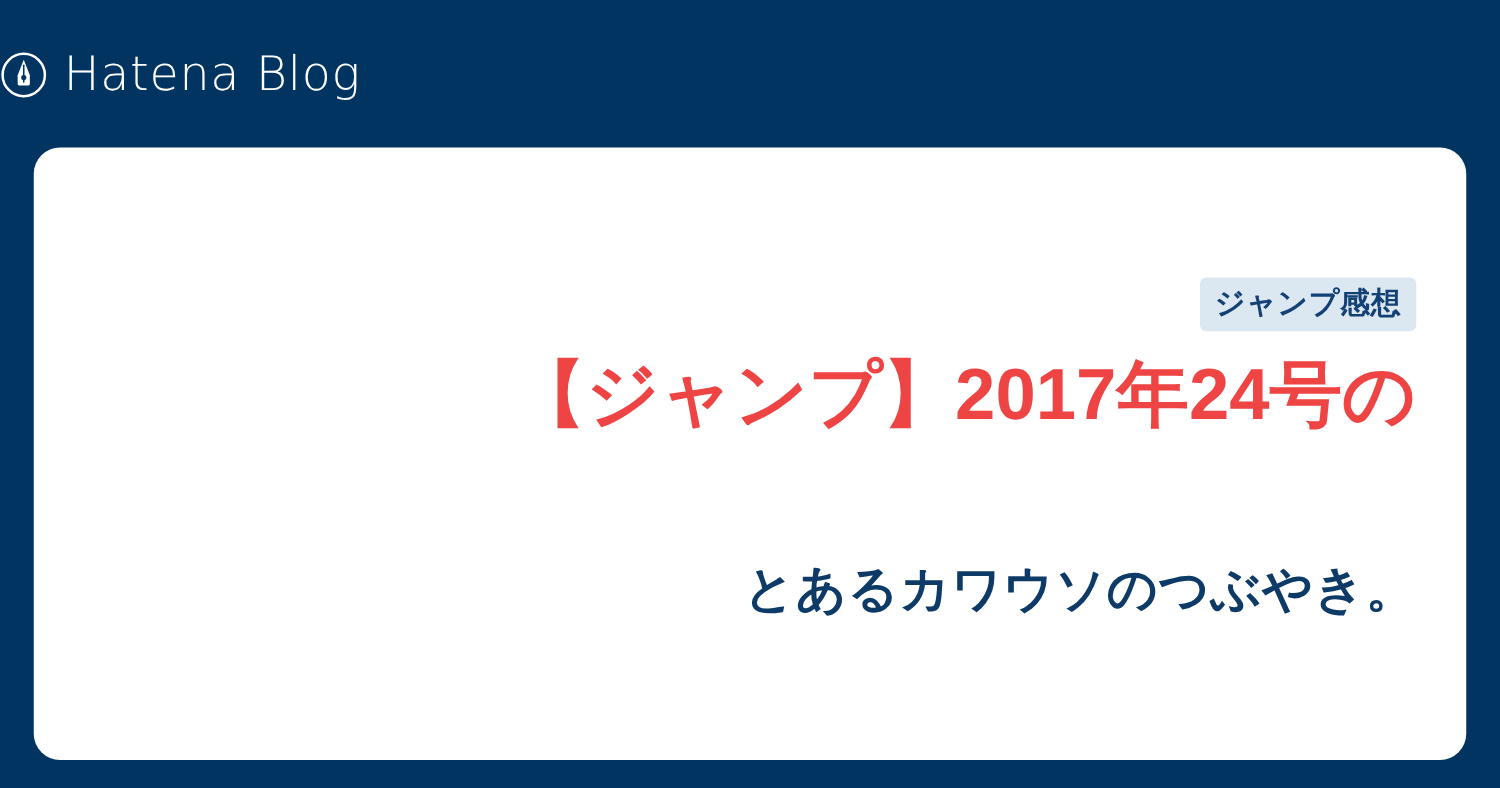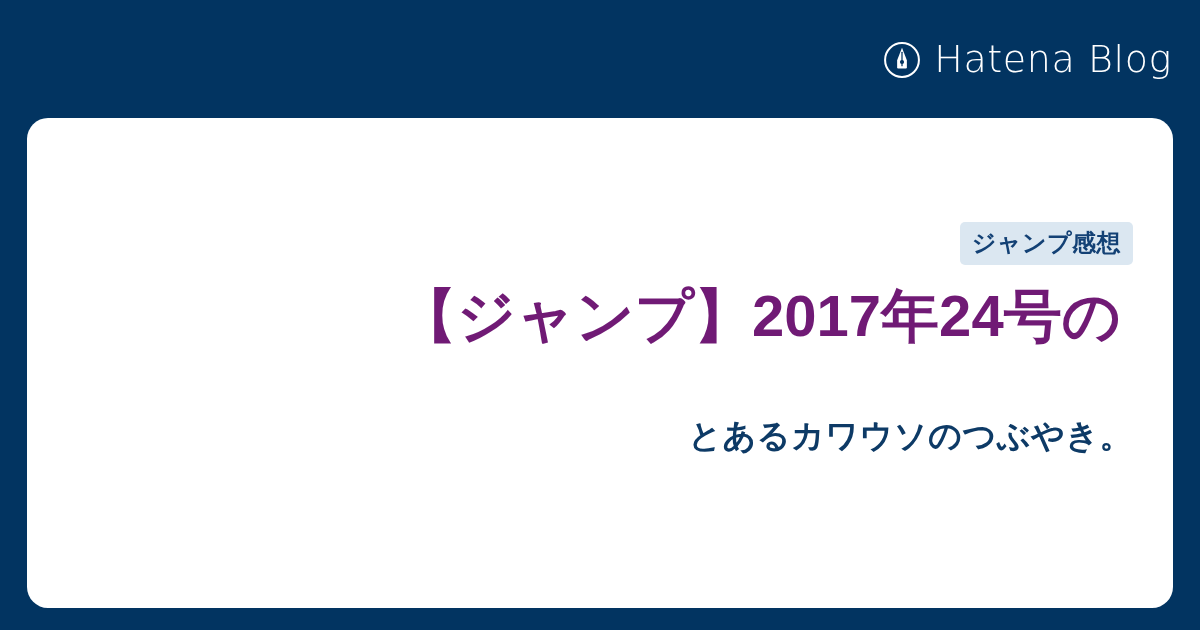--- a/index.html
+++ b/index.html
@@ -25,21 +25,21 @@
 
   
   .brand-bar {
     position: absolute;
     top: 0;
     left: 0;
     width: 1172px;
     height: 118px;
     display: flex;
     align-items: center;
-    justify-content: flex-end;
+    justify-content: flex-start;
     gap: 13px;
   }
   .brand-logo-icon {
     display: block;
     width: 38px;
     height: 38px;
     flex: 0 0 auto;
     margin-top: 2px;
   }
   .brand-name {
@@ -91,39 +91,39 @@
     line-height: 1;
     font-weight: 700;
     padding: 9px 12px 10px;
     border-radius: 5px;
     white-space: nowrap;
     letter-spacing: 0.5px;
   }
 
   
   .entry-title {
-    margin: 14px 12px 0;
-    color: #701a75;
+    margin: 14px 0 0;
+    color: #ef4444;
     font-size: 58px;
     font-weight: 700;
     line-height: 1.27;
     text-align: center;
     letter-spacing: 0px;
     max-width: 980px;
   }
   .entry-title .title-line {
     display: block;
     white-space: nowrap;
   }
 
   
   .blog-title {
-    margin-top: 66px;
+    margin-top: 99px;
     color: #0d3a66;
-    font-size: 33px;
+    font-size: 40px;
     font-weight: 700;
     line-height: 1;
     text-align: center;
     letter-spacing: 0.5px;
     white-space: nowrap;
   }
 </style>
 </head>
 <body>
 

